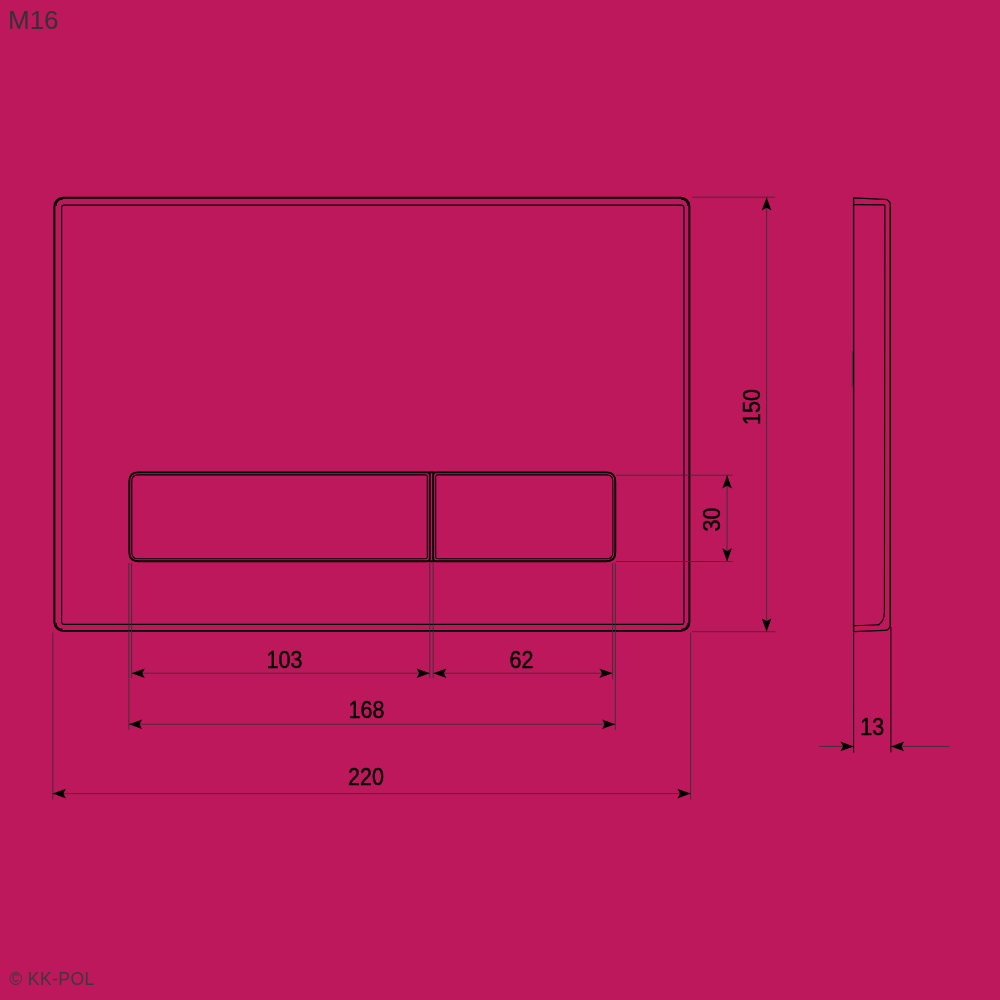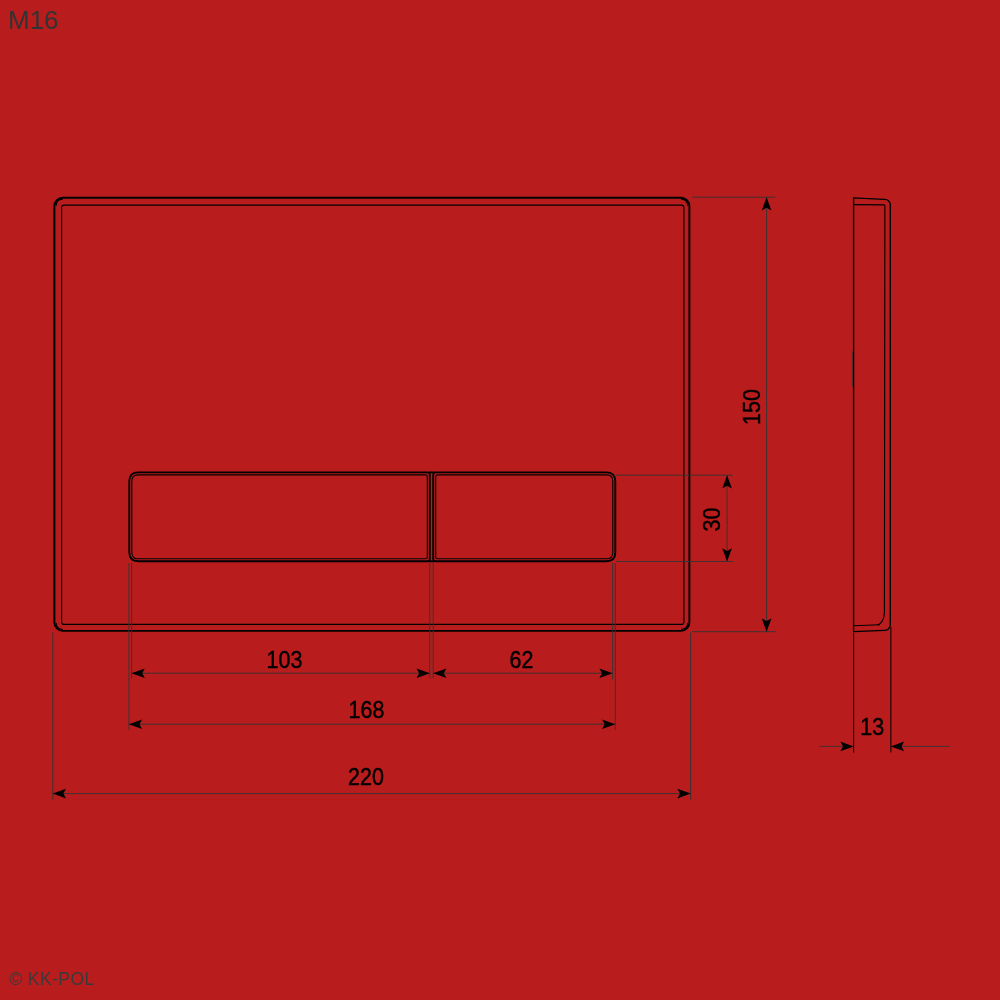--- a/index.html
+++ b/index.html
@@ -1,16 +1,16 @@
 <!DOCTYPE html>
 <html><head>
 <meta charset="utf-8">
 <style>
   html,body{margin:0;padding:0;background:#ffffff;}
-  .page{position:relative;width:1000px;height:1000px;background:#b91c1c;
+  .page{position:relative;width:1000px;height:1000px;background:#be185d;
         font-family:"Liberation Sans", sans-serif;}
   svg{position:absolute;left:0;top:0;}
   .dimtxt{font-family:"Liberation Sans", sans-serif;font-size:24px;fill:#000;paint-order:stroke;stroke:#000;stroke-width:0.45px;}
 </style>
 </head>
 <body>
 <div class="page">
 <svg width="1000" height="1000" viewBox="0 0 1000 1000">
 
   <text x="8" y="29.2" font-size="26" fill="#333">M16</text>

